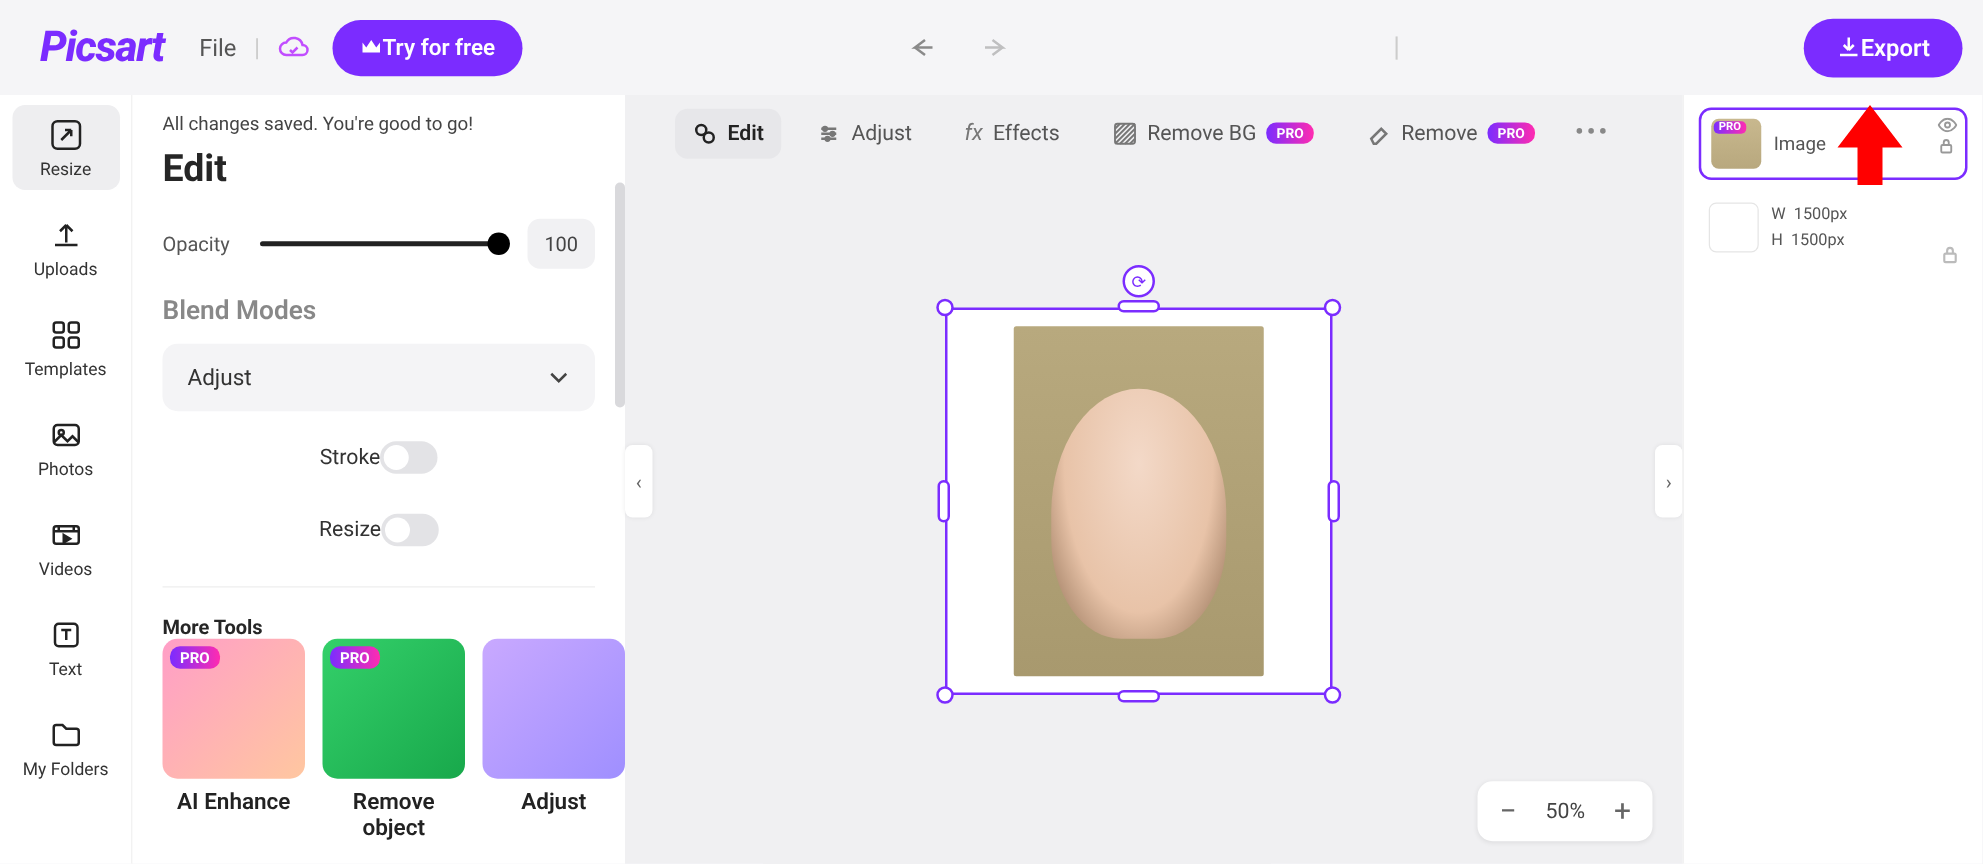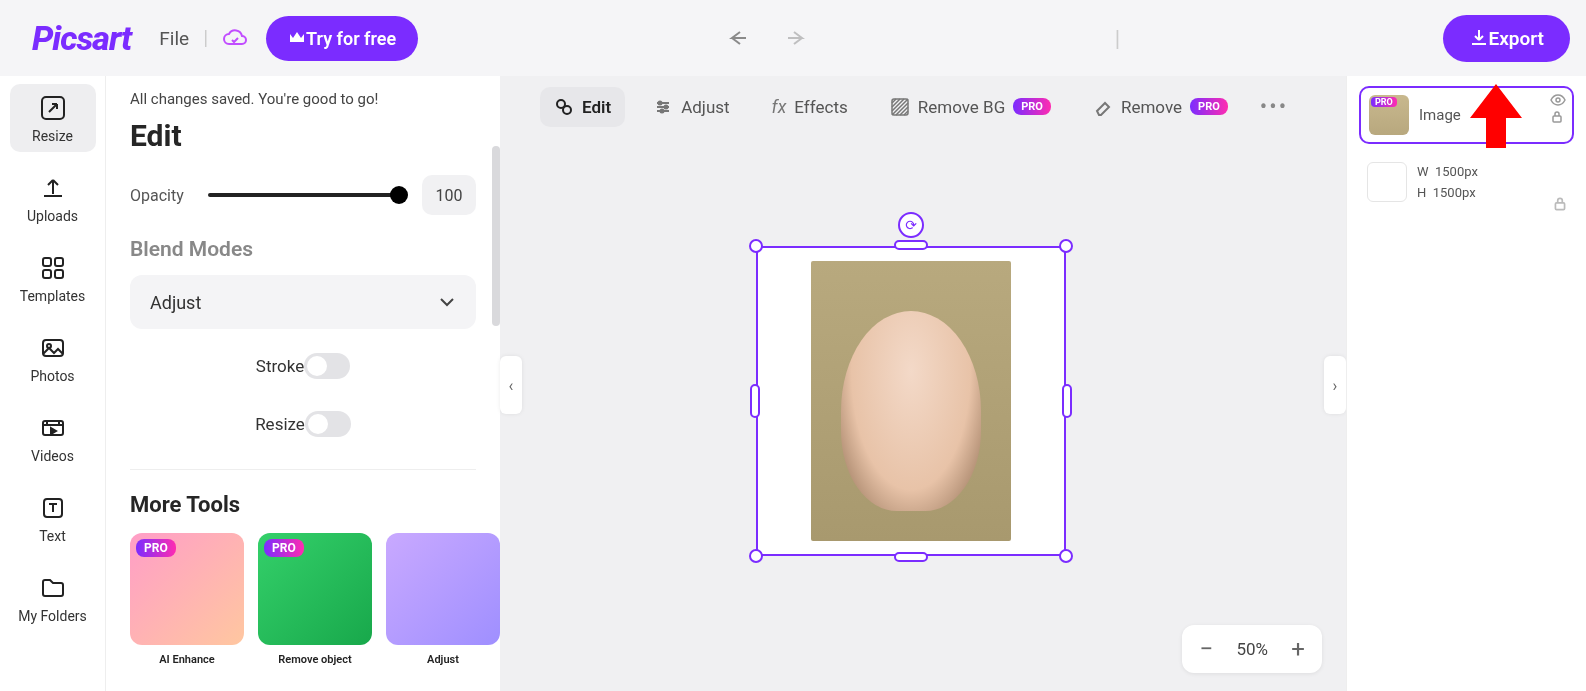--- a/index.html
+++ b/index.html
@@ -28,26 +28,26 @@
   .slider { position: relative; height: 4px; background: #222; border-radius: 2px; flex: 1; margin-right: 8px; }
   .slider-knob { position: absolute; right: -8px; top: -7px; width: 18px; height: 18px; background: #000; border-radius: 50%; }
   .op-val { width: 54px; height: 40px; background: #f1f1f3; border-radius: 10px; display: flex; align-items: center; justify-content: center; font-size: 16px; color: #444; }
   .section-head { font-size: 21px; font-weight: 600; color: #888; margin-bottom: 14px; }
   .select-box { background: #f4f4f6; border-radius: 12px; height: 54px; display: flex; align-items: center; justify-content: space-between; padding: 0 20px; font-size: 18px; color: #333; margin-bottom: 24px; cursor: pointer; }
   .toggle-row { display: flex; align-items: center; justify-content: center; margin-bottom: 32px; }
   .toggle-label { font-size: 17px; color: #333; }
   .toggle { width: 46px; height: 26px; background: #e3e3e6; border-radius: 999px; position: relative; }
   .toggle::after { content:""; position:absolute; left:3px; top:3px; width:20px; height:20px; background:#fff; border-radius:50%; }
   .hr { height:1px; background:#eee; margin: 0 0 22px 0; }
-  .more-title { font-size:22px; font-weight:700; color:#262626; margin-bottom:16px; }
+  .more-title { font-size:16px; font-weight:700; color:#262626; }
   .tool-row { display:flex; gap:14px; }
   .tool-card { width:114px; display:flex; flex-direction:column; align-items:center; cursor:pointer; }
   .tool-thumb { width:114px; height:112px; border-radius:12px; position:relative; }
   .pro-badge { position:absolute; top:6px; left:6px; background:linear-gradient(90deg,#7b2cff,#ff2cb0); color:#fff; font-size:12px; font-weight:700; padding:2px 8px; border-radius:8px; }
-  .tool-name { font-size:11px; font-weight:600; color:#222; margin-top:8px; text-align:center; }
+  .tool-name { font-size:18px; font-weight:600; color:#222; margin-top:8px; text-align:center; }
   .panel-scroll { position:absolute; right:0; top:70px; width:8px; height:180px; background:#d9d9dc; border-radius:4px; }
   .canvas-area { flex:1; position:relative; background:#f0f0f2; }
   .ctx-bar { position:absolute; top:10px; left:40px; display:flex; align-items:center; gap:14px; }
   .ctx-btn { display:flex; align-items:center; gap:8px; padding:10px 14px; border-radius:10px; font-size:17px; color:#555; cursor:pointer; }
   .ctx-btn.active { background:#e7e7ea; color:#222; font-weight:600; }
   .pro-pill { background:linear-gradient(90deg,#7b2cff,#ff2cb0); color:#fff; font-size:11px; font-weight:700; padding:2px 8px; border-radius:8px; }
   .more-dots { font-size:22px; color:#888; margin-left:4px; cursor:pointer; letter-spacing:2px; }
   .collapse-left, .collapse-right { position:absolute; top:280px; width:22px; height:58px; background:#fff; border-radius:6px; display:flex; align-items:center; justify-content:center; color:#666; cursor:pointer; box-shadow:0 0 4px rgba(0,0,0,.08); }
   .collapse-left { left:0; }
   .collapse-right { right:0; }

